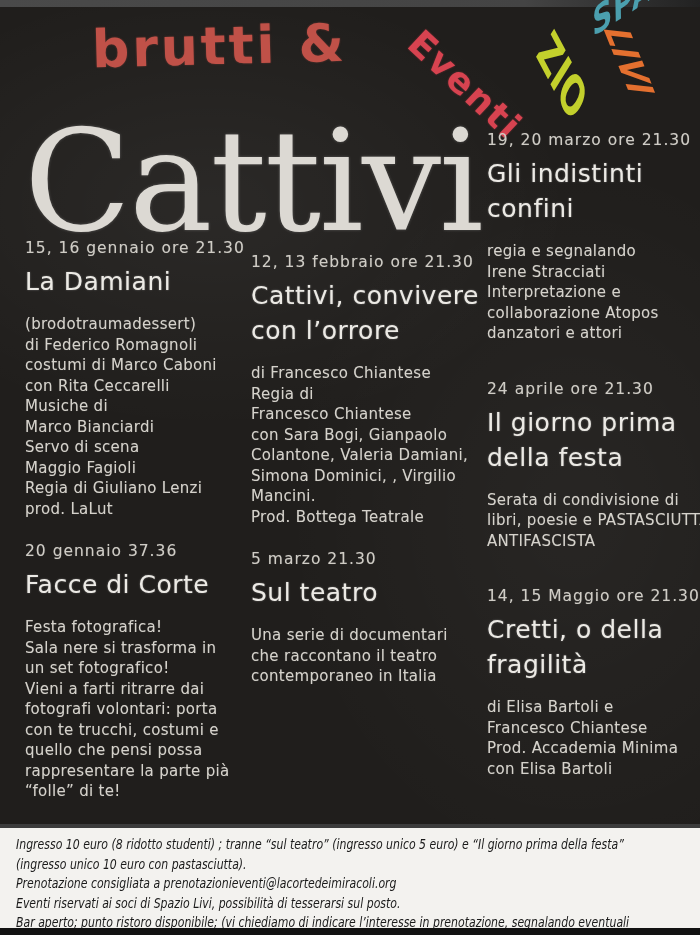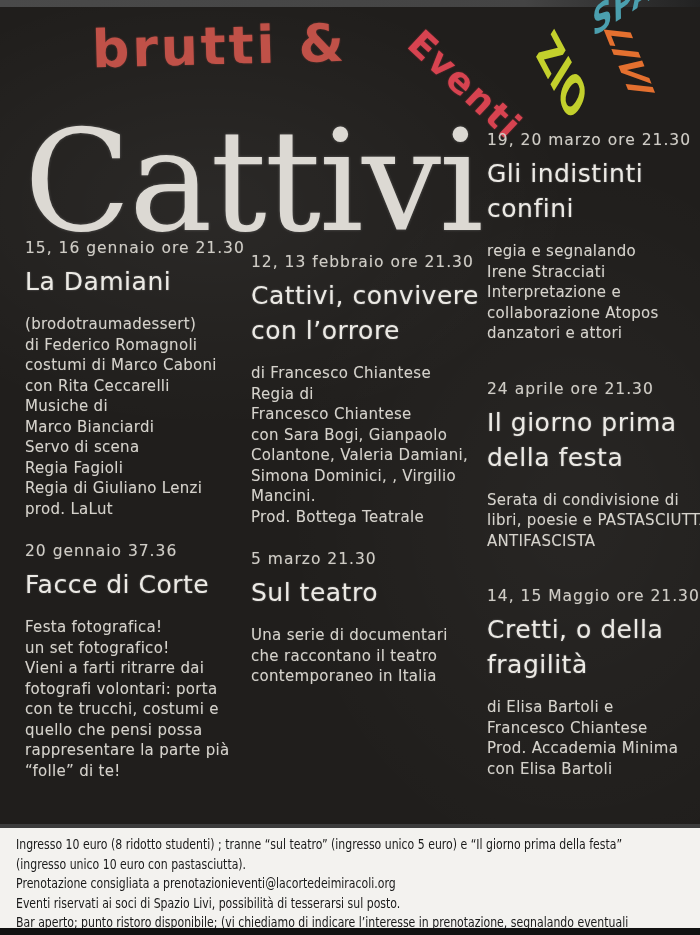--- a/index.html
+++ b/index.html
@@ -39,21 +39,21 @@
   .event{margin-bottom:23px;}
   .col3 .event{margin-bottom:36px;}
   .ev-date{font-size:15.5px;color:#cfccc5;letter-spacing:1px;margin-bottom:7px;
     white-space:nowrap;text-shadow:0 0 1px rgba(255,255,255,.3);}
   .ev-title{font-size:25px;line-height:35px;color:#eceae5;margin-bottom:15px;
     letter-spacing:.5px;white-space:pre-line;text-shadow:0 0 2px rgba(255,255,255,.35);}
   .ev-lines div{font-size:15px;line-height:20.5px;color:#d5d2cb;letter-spacing:.3px;
     white-space:nowrap;text-shadow:0 0 1px rgba(255,255,255,.25);}
   .footer{position:absolute;left:0;top:824px;width:700px;height:104px;
     background:#f3f2ef;border-top:4px solid #3c3c3c;
-    padding:7px 0 0 16px;box-sizing:border-box;}
+    padding:7px 0 0 16px;box-sizing:border-box;font-style:italic;}
   .footer-lines div{font-size:14px;line-height:19.5px;color:#1a1a1a;
     white-space:nowrap;transform:scaleX(0.78);transform-origin:0 50%;}
   .bottom-strip{position:absolute;bottom:0;left:0;width:100%;height:7px;background:#121212;}
 </style>
 </head>
 <body>
 
 <div class="poster">
   <div class="top-strip"></div>
 
@@ -73,30 +73,31 @@
       <div class="ev-date">15, 16 gennaio ore 21.30</div>
       <div class="ev-title">La Damiani</div>
       <div class="ev-lines">
           <div>(brodotraumadessert)</div>
           <div>di Federico Romagnoli</div>
           <div>costumi di Marco Caboni</div>
           <div>con Rita Ceccarelli</div>
           <div>Musiche di</div>
           <div>Marco Bianciardi</div>
           <div>Servo di scena</div>
-          <div>Regia Fagioli</div>
+          <div>Maggio Fagioli</div>
           <div>Regia di Giuliano Lenzi</div>
           <div>prod. LaLut</div>
         </div>
     </div>
     <div class="event">
       <div class="ev-date">20 gennaio 37.36</div>
       <div class="ev-title">Facce di Corte</div>
       <div class="ev-lines">
           <div>Festa fotografica!</div>
+          <div>Sala nere si trasforma in</div>
           <div>un set fotografico!</div>
           <div>Vieni a farti ritrarre dai</div>
           <div>fotografi volontari: porta</div>
           <div>con te trucchi, costumi e</div>
           <div>quello che pensi possa</div>
           <div>rappresentare la parte pià</div>
           <div>“folle” di te!</div>
         </div>
     </div>
   </div>

